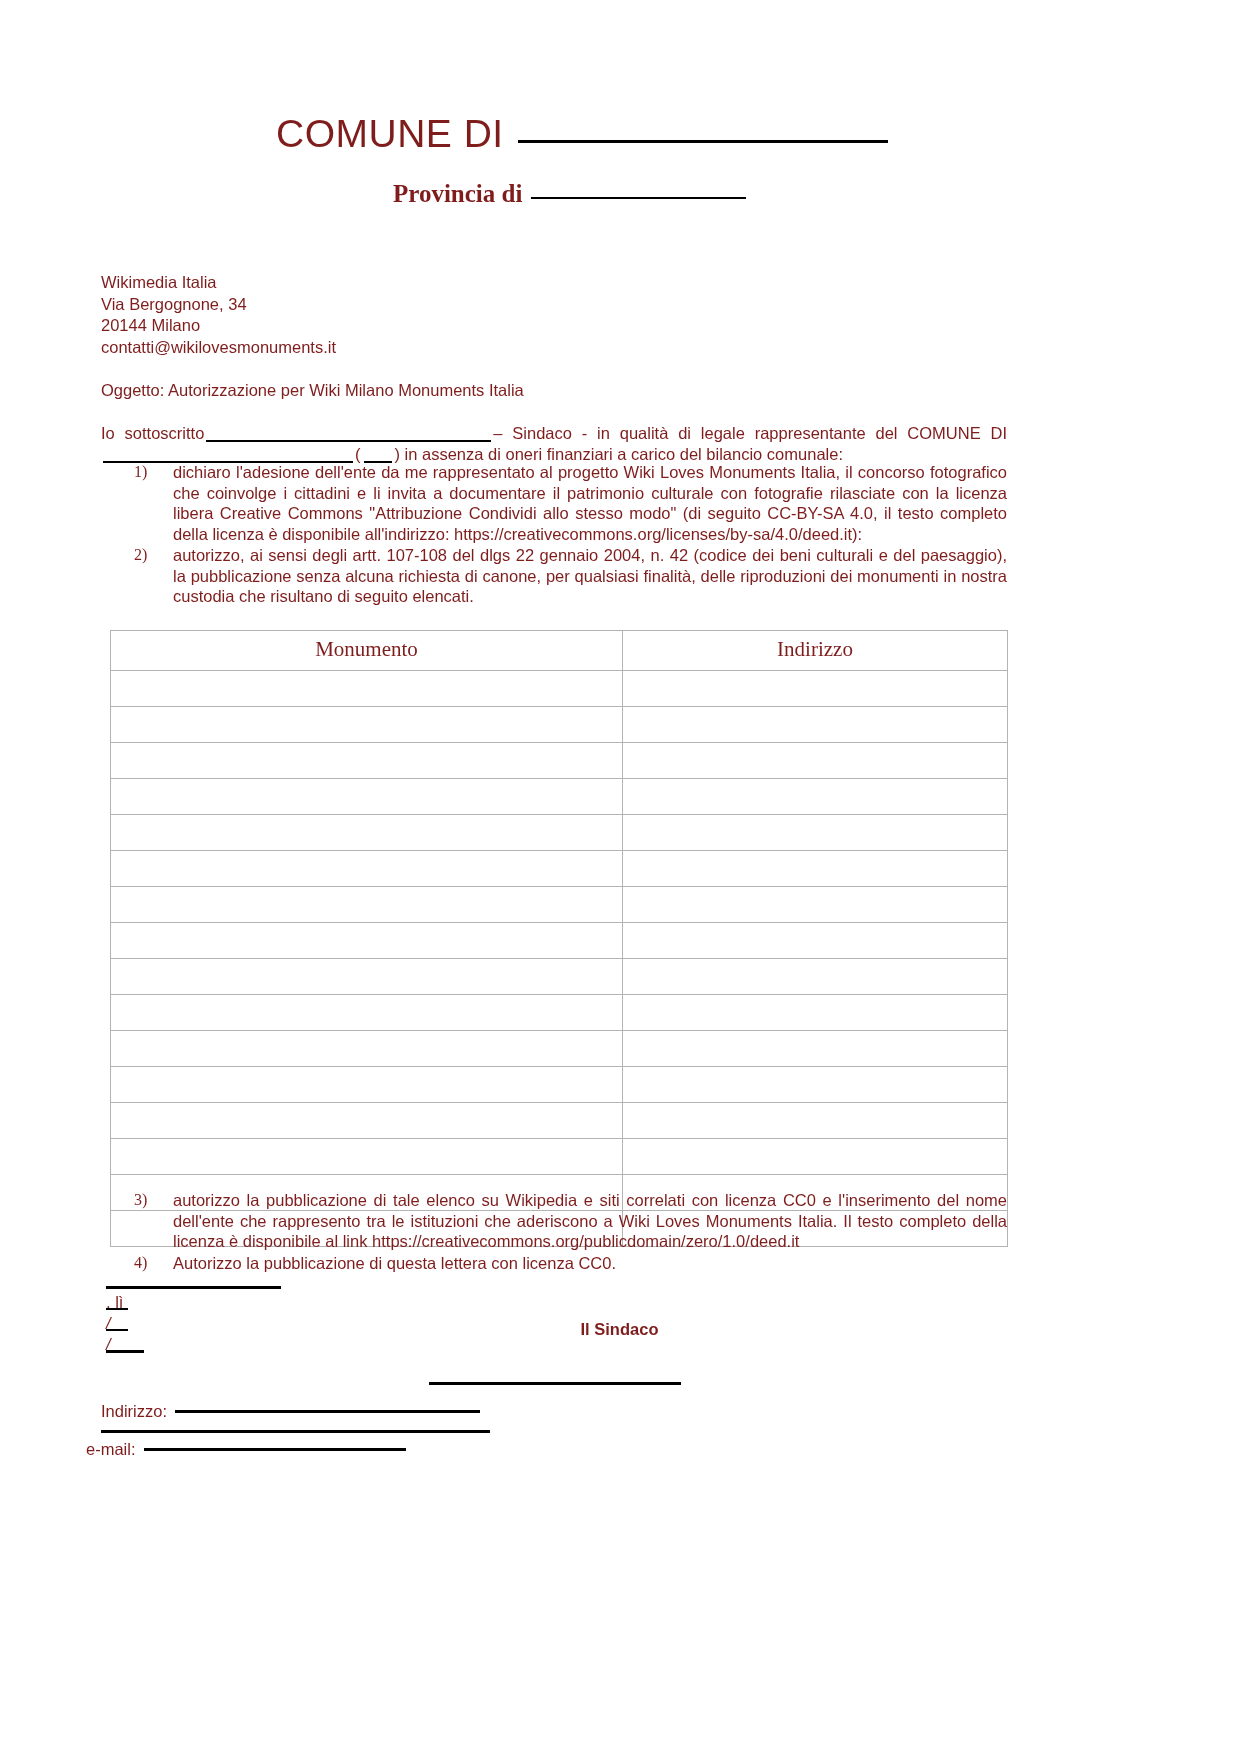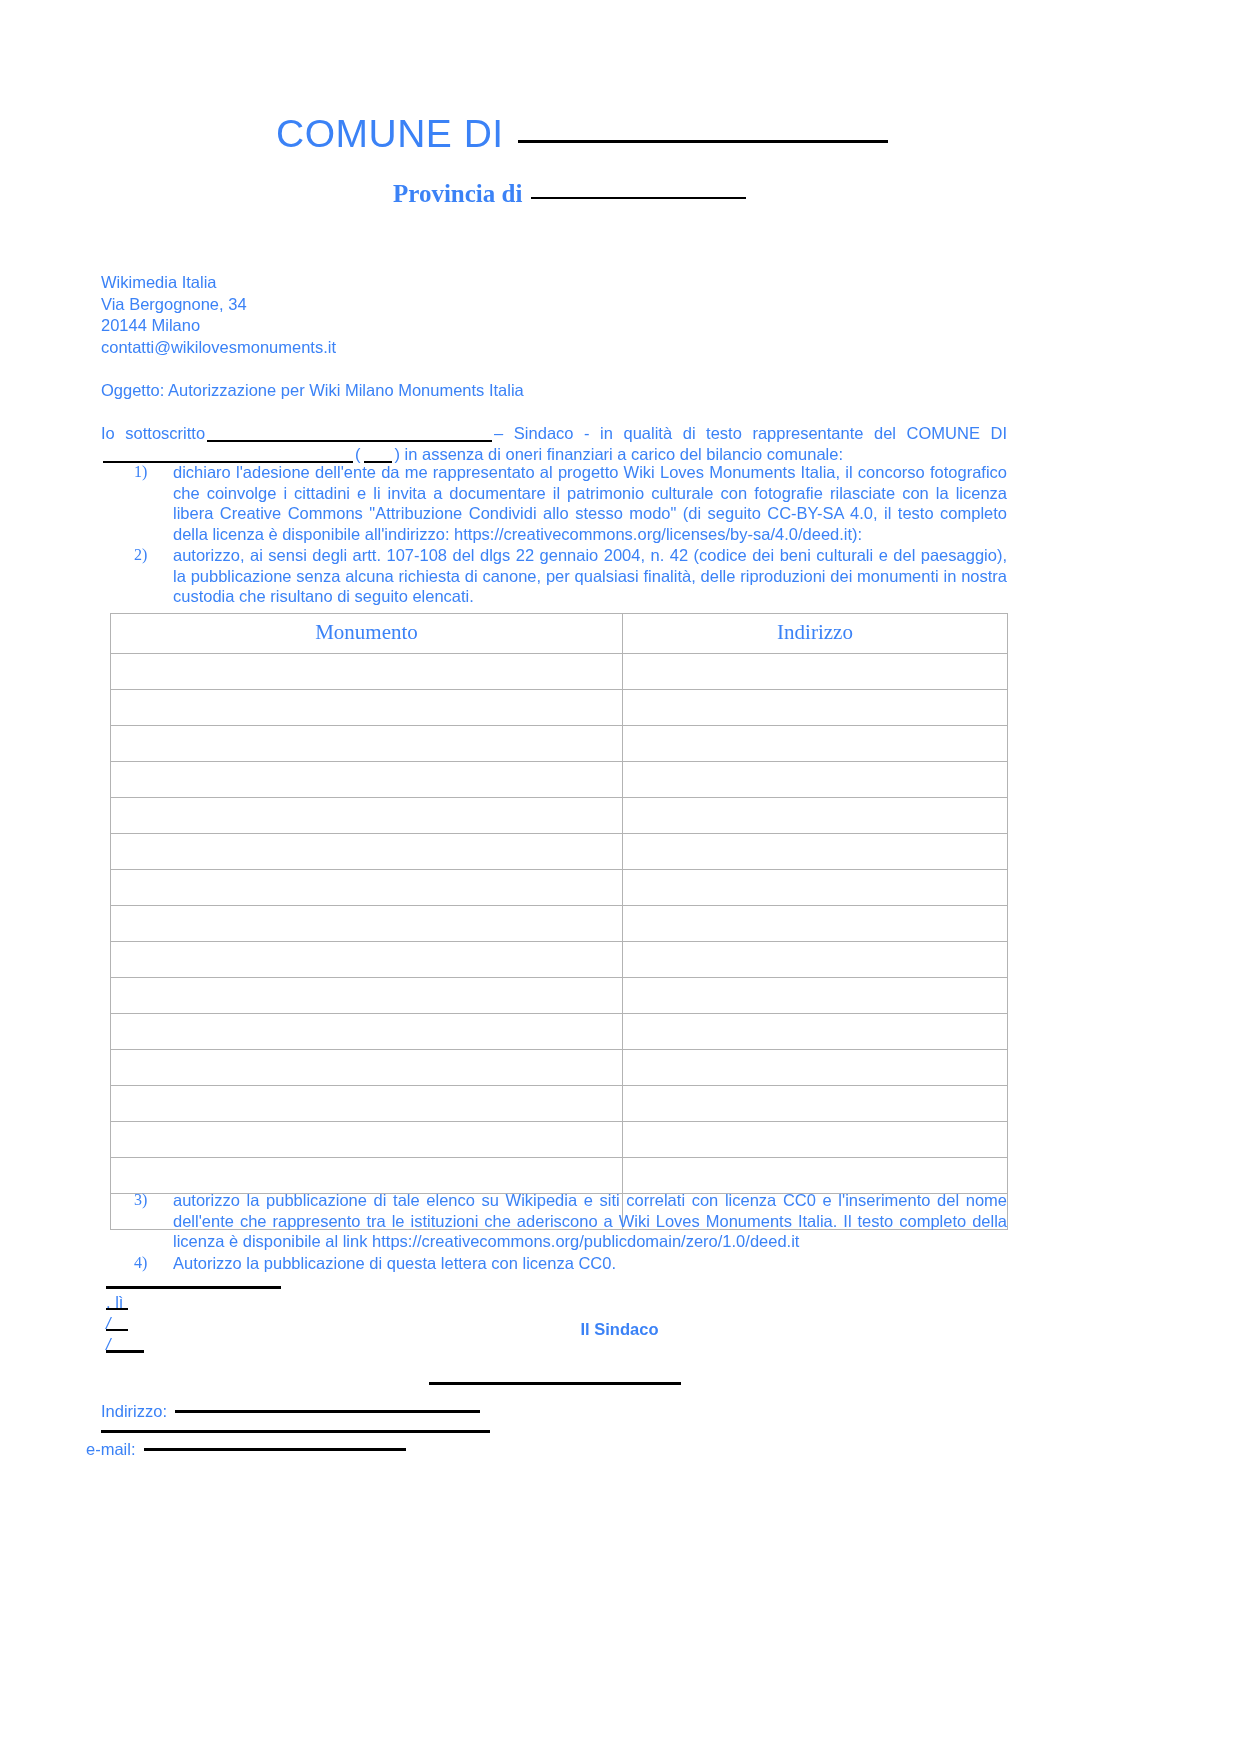--- a/index.html
+++ b/index.html
@@ -6,21 +6,21 @@
     margin: 0;
     padding: 0;
     background: #ffffff;
   }
   .page {
     position: relative;
     width: 1049px;
     height: 1753px;
     background: #ffffff;
     font-family: "Liberation Sans", sans-serif;
-    color: #3b82f6;
+    color: #7f1d1d;
     box-sizing: border-box;
     overflow: hidden;
   }
 
   
   .header-comune {
     position: absolute;
     left: 276px;
     top: 112px;
     font-size: 39px;
@@ -130,21 +130,21 @@
     font-family: "Liberation Serif", serif;
     font-size: 16px;
   }
   #list-top { left: 101px; top: 462px; width: 906px; }
   #list-bottom { left: 101px; top: 1190px; width: 906px; }
 
   
   .mon-table {
     position: absolute;
     left: 110px;
-    top: 613px;
+    top: 630px;
     width: 897px;
     border-collapse: collapse;
     table-layout: fixed;
   }
   .mon-table th, .mon-table td {
     border: 1px solid #b3b3b3;
   }
   .mon-table th {
     font-family: "Liberation Serif", serif;
     font-weight: normal;
@@ -257,21 +257,21 @@
   <div class="addr">
     <div>Wikimedia Italia</div>
     <div>Via Bergognone, 34</div>
     <div>20144 Milano</div>
     <div>contatti@wikilovesmonuments.it</div>
   </div>
 
   <div class="subject">Oggetto: Autorizzazione per Wiki Milano Monuments Italia</div>
 
   <div class="decl">
-    <span>Io sottoscritto</span><span class="blank-long"></span><span>– Sindaco - in qualità di testo rappresentante del COMUNE DI</span><span class="blank-line2"></span><span>(</span><span class="blank-small"></span><span>) in assenza di oneri finanziari a carico del bilancio comunale:</span>
+    <span>Io sottoscritto</span><span class="blank-long"></span><span>– Sindaco - in qualità di legale rappresentante del COMUNE DI</span><span class="blank-line2"></span><span>(</span><span class="blank-small"></span><span>) in assenza di oneri finanziari a carico del bilancio comunale:</span>
   </div>
 
   <ol class="numlist" id="list-top">
     <li>
       <span class="num">1)</span>
       <span>dichiaro l'adesione dell'ente da me rappresentato al progetto Wiki Loves Monuments Italia, il concorso fotografico che coinvolge i cittadini e li invita a documentare il patrimonio culturale con fotografie rilasciate con la licenza libera Creative Commons "Attribuzione Condividi allo stesso modo" (di seguito CC-BY-SA 4.0, il testo completo della licenza è disponibile all'indirizzo: https://creativecommons.org/licenses/by-sa/4.0/deed.it):</span>
     </li>
     <li>
       <span class="num">2)</span>
       <span>autorizzo, ai sensi degli artt. 107-108 del dlgs 22 gennaio 2004, n. 42 (codice dei beni culturali e del paesaggio), la pubblicazione senza alcuna richiesta di canone, per qualsiasi finalità, delle riproduzioni dei monumenti in nostra custodia che risultano di seguito elencati.</span>

